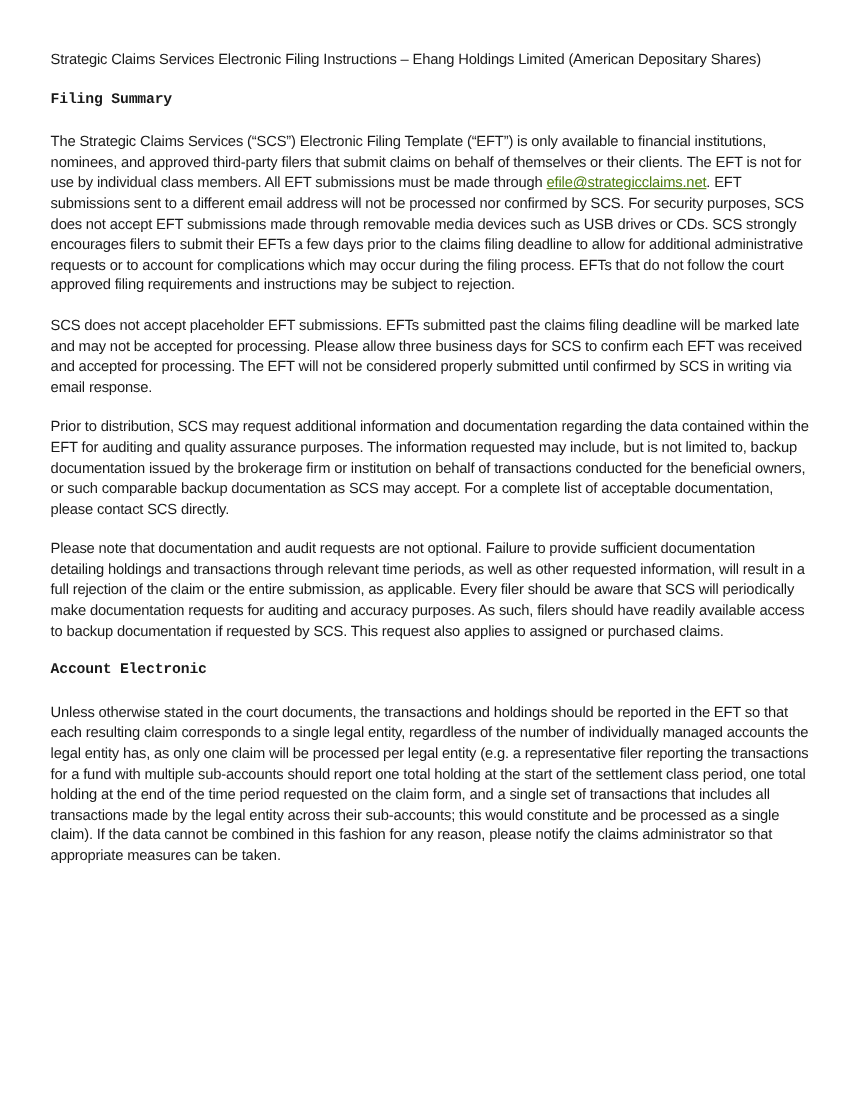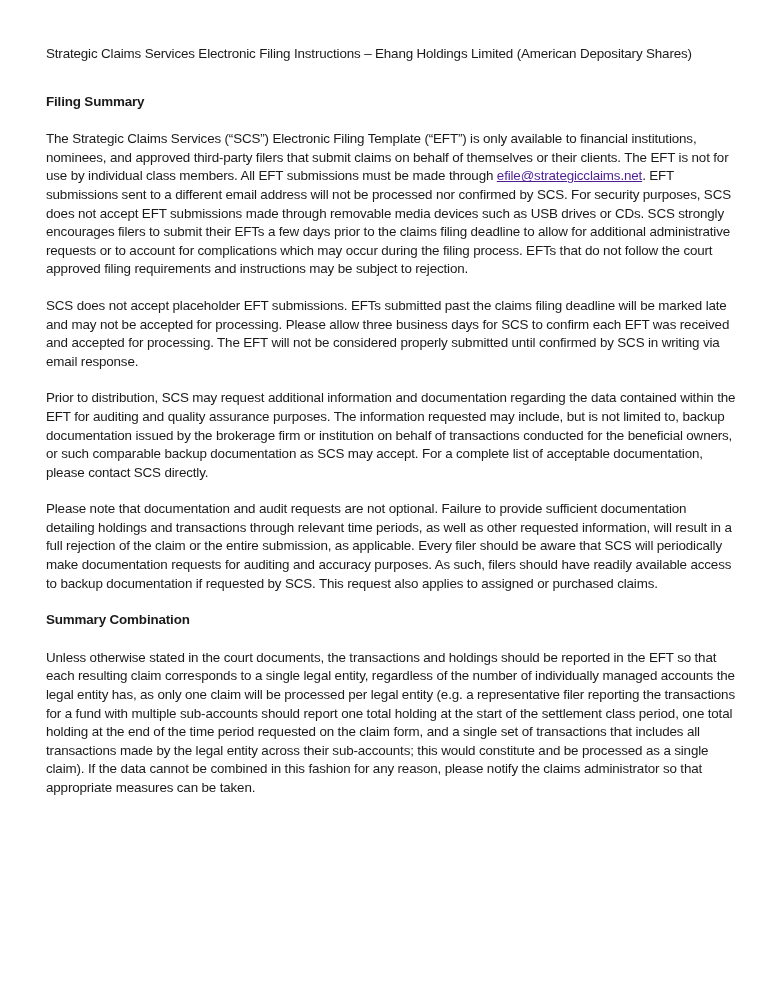--- a/index.html
+++ b/index.html
@@ -18,34 +18,35 @@
     .page {
       position: absolute;
       left: 46px;
       top: 45px;
       width: 690px;
       font-size: 13.4px;
       line-height: 18.6px;
       letter-spacing: -0.15px;
     }
     .title {
-      margin: 0 0 29px 0;
+      margin: 0 0 19px 0;
       font-weight: normal;
       font-size: 13.4px;
     }
     .heading {
       margin: 0 0 19px 0;
       font-weight: bold;
       font-size: 13.4px;
+      font-family: Liberation Mono, monospace;
     }
     .para {
       margin: 0 0 18px 0;
     }
     .link {
-      color: #4c1d95;
+      color: #4d7c0f;
       text-decoration: underline;
     }
   </style>
 </head>
 <body>
 
 <div class="page">
   <p class="title">Strategic Claims Services Electronic Filing Instructions – Ehang Holdings Limited (American Depositary Shares)</p>
 
   <section>
@@ -53,16 +54,16 @@
     <p class="para"><span>The Strategic Claims Services (“SCS”) Electronic Filing Template (“EFT”) is only available to financial institutions, nominees, and approved third-party filers that submit claims on behalf of themselves or their clients. The EFT is not for use by individual class members. All EFT submissions must be made through </span><a class="link" href="mailto:efile@strategicclaims.net">efile@strategicclaims.net</a><span>. EFT submissions sent to a different email address will not be processed nor confirmed by SCS. For security purposes, SCS does not accept EFT submissions made through removable media devices such as USB drives or CDs. SCS strongly encourages filers to submit their EFTs a few days prior to the claims filing deadline to allow for additional administrative requests or to account for complications which may occur during the filing process. EFTs that do not follow the court approved filing requirements and instructions may be subject to rejection.</span></p>
     <p class="para">SCS does not accept placeholder EFT submissions. EFTs submitted past the claims filing deadline will be marked late and may not be accepted for processing. Please allow three business days for SCS to confirm each EFT was received and accepted for processing. The EFT will not be considered properly submitted until confirmed by SCS in writing via email response.</p>
   </section>
 
   <section>
     <p class="para">Prior to distribution, SCS may request additional information and documentation regarding the data contained within the EFT for auditing and quality assurance purposes. The information requested may include, but is not limited to, backup documentation issued by the brokerage firm or institution on behalf of transactions conducted for the beneficial owners, or such comparable backup documentation as SCS may accept. For a complete list of acceptable documentation, please contact SCS directly.</p>
     <p class="para">Please note that documentation and audit requests are not optional. Failure to provide sufficient documentation detailing holdings and transactions through relevant time periods, as well as other requested information, will result in a full rejection of the claim or the entire submission, as applicable. Every filer should be aware that SCS will periodically make documentation requests for auditing and accuracy purposes. As such, filers should have readily available access to backup documentation if requested by SCS. This request also applies to assigned or purchased claims.</p>
   </section>
 
   <section>
-    <p class="heading">Summary Combination</p>
+    <p class="heading">Account Electronic</p>
     <p class="para">Unless otherwise stated in the court documents, the transactions and holdings should be reported in the EFT so that each resulting claim corresponds to a single legal entity, regardless of the number of individually managed accounts the legal entity has, as only one claim will be processed per legal entity (e.g. a representative filer reporting the transactions for a fund with multiple sub-accounts should report one total holding at the start of the settlement class period, one total holding at the end of the time period requested on the claim form, and a single set of transactions that includes all transactions made by the legal entity across their sub-accounts; this would constitute and be processed as a single claim). If the data cannot be combined in this fashion for any reason, please notify the claims administrator so that appropriate measures can be taken.</p>
   </section>
 </div>
 
 </body></html>

